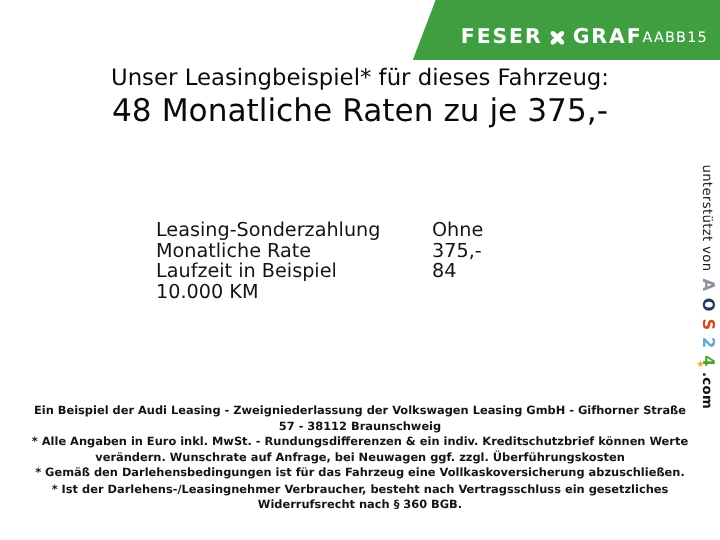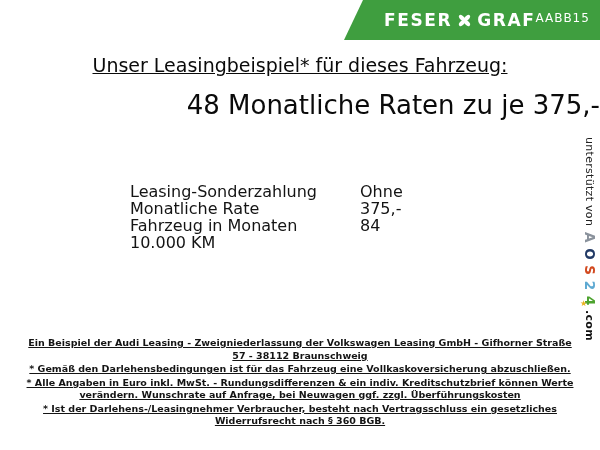--- a/index.html
+++ b/index.html
@@ -7,37 +7,37 @@
     position:relative;
     width:600px;height:450px;
     background:#fff;
     overflow:hidden;
     font-family:"DejaVu Sans","Liberation Sans",sans-serif;
     color:#111;
   }
   
   .banner{
     position:absolute;top:0;right:0;
-    width:256px;height:40px;
+    width:256px;height:50px;
     clip-path:polygon(19px 0,100% 0,100% 100%,0 100%);
-    display:flex;align-items:flex-start;justify-content:space-between;
+    display:flex;align-items:center;justify-content:space-between;
     padding:12px 22px 0 40px;box-sizing:border-box;
   }
   .brand-group{display:flex;align-items:center;gap:5px;}
   .brand{
     color:#fff;font-weight:bold;font-size:17px;letter-spacing:1.6px;line-height:1;
   }
   .clover{display:inline-flex;align-items:center;}
   .dealer-code{
     color:#fff;font-weight:normal;font-size:12px;letter-spacing:1px;line-height:1;
   }
   
   .title-block{position:absolute;top:54px;left:0;width:600px;text-align:center;}
-  .title-line1{font-size:19px;color:#0a0a0a;line-height:1.2;text-decoration:underline;}
-  .title-line2{font-size:26px;color:#0a0a0a;line-height:1.15;margin-top:14px;text-align:right;}
+  .title-line1{font-size:19px;color:#0a0a0a;line-height:1.2;}
+  .title-line2{font-size:26px;color:#0a0a0a;line-height:1.15;margin-top:2px;}
   
   .details{position:absolute;top:183px;left:130px;font-size:16px;line-height:17px;color:#141414;}
   .detail-row{display:flex;}
   .detail-label{width:230px;}
   .detail-value{white-space:nowrap;}
   
   .side-strip{
     position:absolute;top:137px;right:4px;
     writing-mode:vertical-rl;text-orientation:mixed;
     font-size:11px;color:#222;line-height:1;
@@ -51,21 +51,21 @@
   .star-accent{
     position:absolute;left:-3px;top:3px;
     font-size:8px;font-weight:normal;
   }
   .logo-suffix{font-weight:bold;color:#111;margin-top:4px;}
   
   .disclaimer{
     position:absolute;top:337px;left:22px;right:22px;
     text-align:center;font-weight:bold;font-size:9.5px;line-height:12.5px;color:#141414;
   }
-  .disclaimer p{margin:0 0 1px 0;text-decoration:underline;}
+  .disclaimer p{margin:0 0 1px 0;}
 </style>
 </head>
 <body>
 
 <div class="page">
 
   <div class="banner" style="background-color: rgb(63, 158, 63);">
     <div class="brand-group">
       <span class="brand">FESER</span>
       <span class="clover">
@@ -91,21 +91,21 @@
   <div class="details">
     <div class="detail-row">
       <span class="detail-label">Leasing-Sonderzahlung</span>
       <span class="detail-value">Ohne</span>
     </div>
     <div class="detail-row">
       <span class="detail-label">Monatliche Rate</span>
       <span class="detail-value">375,-</span>
     </div>
     <div class="detail-row">
-      <span class="detail-label">Fahrzeug in Monaten</span>
+      <span class="detail-label">Laufzeit in Beispiel</span>
       <span class="detail-value">84</span>
     </div>
     <div class="detail-row">
       <span class="detail-value">10.000 KM</span>
     </div>
   </div>
 
   <div class="side-strip">
     <span class="supported-by">unterstützt von</span>
     <span class="aos-logo">
@@ -116,18 +116,18 @@
       <span class="logo-char-wrap">
         <span class="star-accent" style="color: rgb(233, 178, 30);">★</span>
         <span class="logo-char" style="color: rgb(77, 163, 47);">4</span>
       </span>
     </span>
     <span class="logo-suffix">.com</span>
   </div>
 
   <div class="disclaimer">
     <p>Ein Beispiel der Audi Leasing - Zweigniederlassung der Volkswagen Leasing GmbH - Gifhorner Straße 57 - 38112 Braunschweig</p>
+    <p>* Alle Angaben in Euro inkl. MwSt. - Rundungsdifferenzen &amp; ein indiv. Kreditschutzbrief können Werte verändern. Wunschrate auf Anfrage, bei Neuwagen ggf. zzgl. Überführungskosten</p>
     <p>* Gemäß den Darlehensbedingungen ist für das Fahrzeug eine Vollkaskoversicherung abzuschließen.</p>
-    <p>* Alle Angaben in Euro inkl. MwSt. - Rundungsdifferenzen &amp; ein indiv. Kreditschutzbrief können Werte verändern. Wunschrate auf Anfrage, bei Neuwagen ggf. zzgl. Überführungskosten</p>
     <p>* Ist der Darlehens-/Leasingnehmer Verbraucher, besteht nach Vertragsschluss ein gesetzliches Widerrufsrecht nach § 360 BGB.</p>
   </div>
 
 </div>
 
 </body></html>

